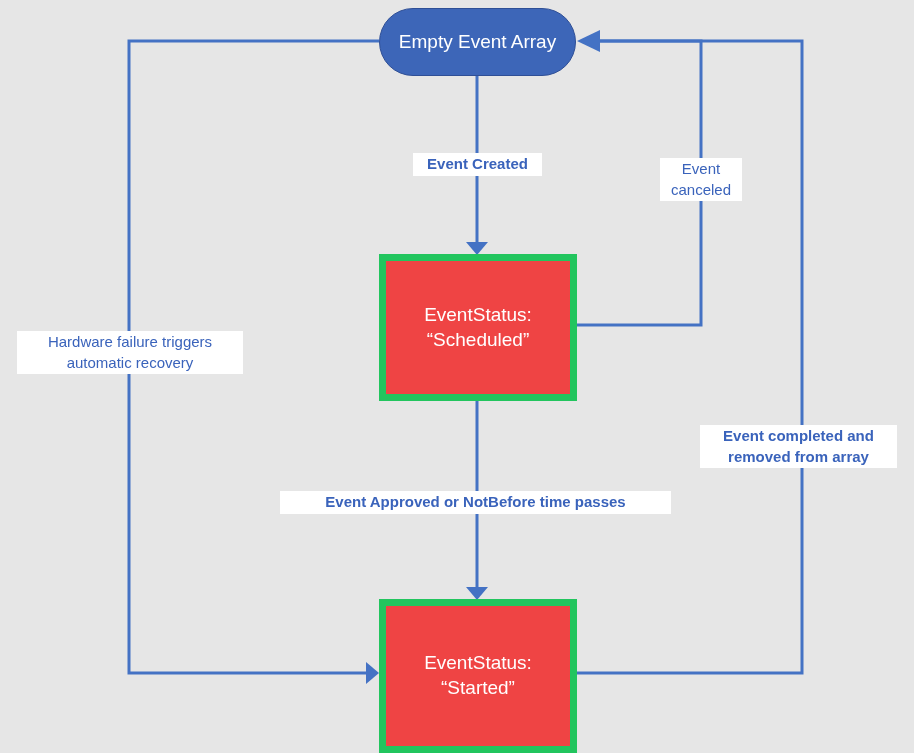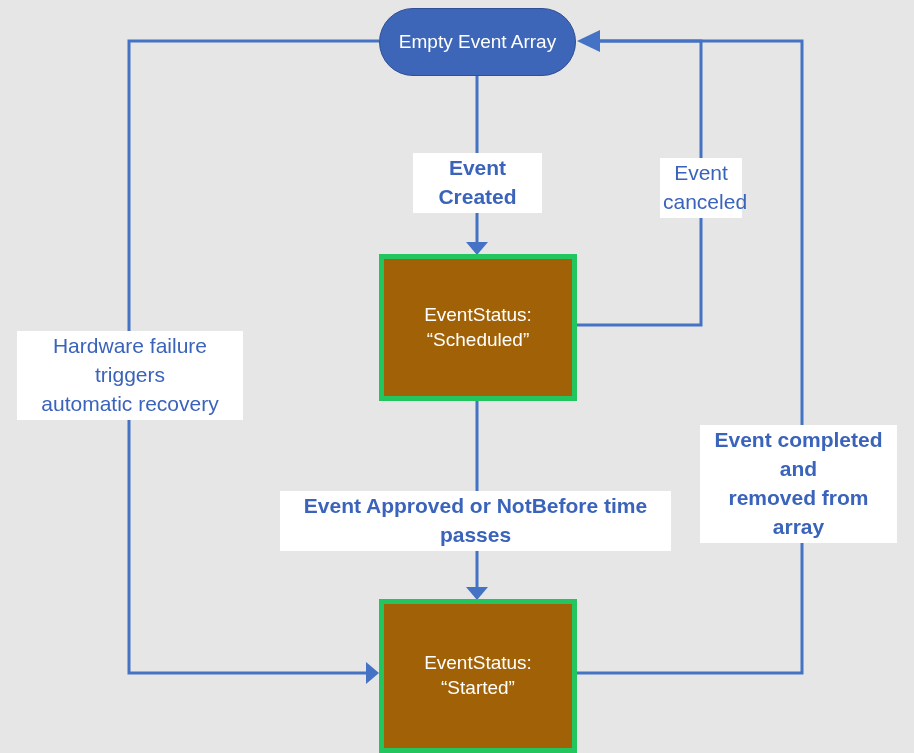--- a/index.html
+++ b/index.html
@@ -30,40 +30,40 @@
     position: absolute;
     box-sizing: border-box;
     display: flex;
     align-items: center;
     justify-content: center;
     text-align: center;
     color: #ffffff;
     line-height: 1.30;
   }
   .node-rect {
-    background: #a16207;
-    border: 5px solid #22c55e;
+    background: #ef4444;
+    border: 7px solid #22c55e;
     font-size: 19px;
     text-align: center;
   }
   .node-ellipse {
     background: #3d66b8;
     border: 1.5px solid #2f4f96;
     border-radius: 42px;
     font-size: 19px;
   }
   .node-label {
     white-space: pre-line;
     padding: 0 6px;
   }
   .edge-label {
     position: absolute;
     background: #ffffff;
     color: #3a63bb;
-    font-size: 21px;
+    font-size: 15px;
     line-height: 1.38;
     text-align: center;
     white-space: pre-line;
     padding: 1px 3px;
     box-sizing: border-box;
   }
   .edge-label.bold {
     font-weight: bold;
     color: #3a63bb;
   }

